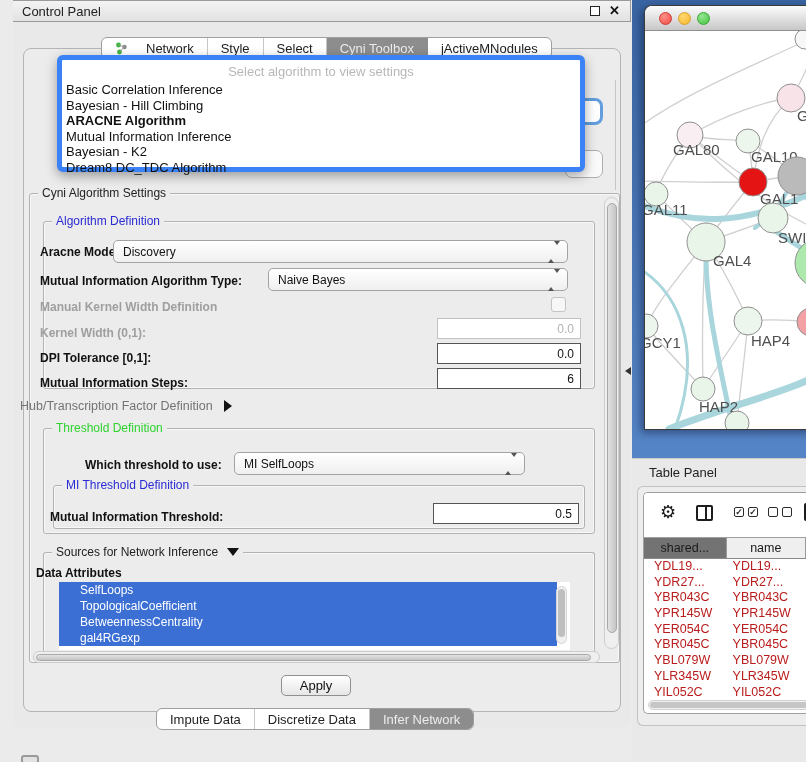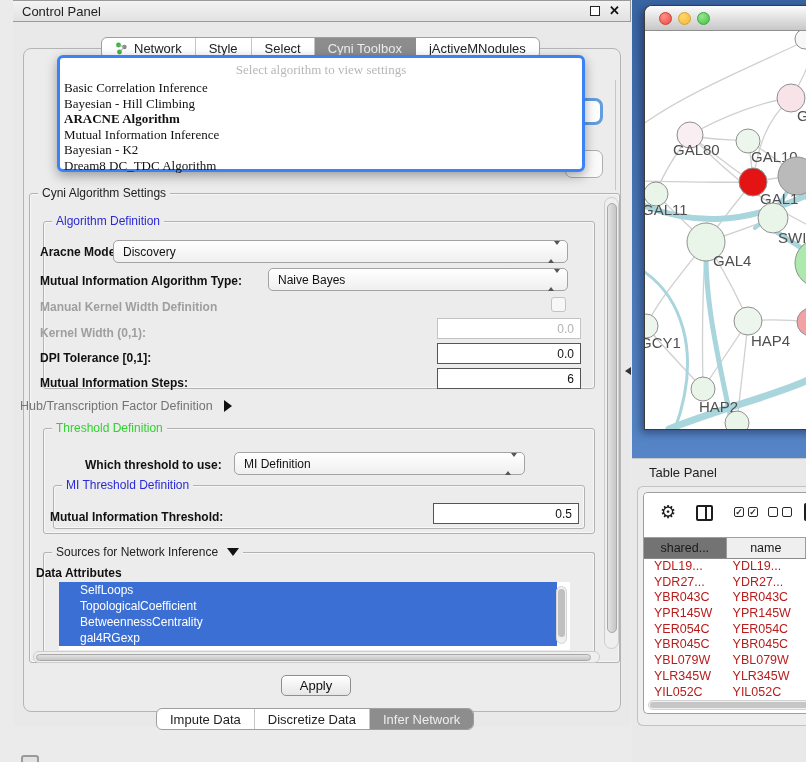--- a/index.html
+++ b/index.html
@@ -17,30 +17,30 @@
     border:1.5px solid #222; background:#fff; }
   #cp-close { position:absolute; right:10px; top:2px; font-size:13px; font-weight:bold; color:#111; }
 
   #cp-body { left:10px; top:48px; width:598px; height:664px; background:#ececec;
     border:1px solid #b5b5b5; border-radius:8px; }
 
   
   .segbar { display:flex; height:22px; background:#fff; border:1px solid #9f9f9f;
     border-radius:6px; overflow:hidden; font-size:13px; color:#222; }
   .seg { padding:0 13px; line-height:21px; border-right:1px solid #c6c6c6;
-    display:flex; align-items:center; gap:6px; white-space:nowrap; }
+    display:flex; align-items:center; gap:18px; white-space:nowrap; }
   .seg:last-child { border-right:none; }
   .seg.selected { background:#8d8d8d; color:#ededed; border-right-color:#8d8d8d; }
   #top-tabs { left:88px; top:37px; }
   #bottom-tabs { left:143px; top:708px; }
 
   
   #algo-dropdown { left:44px; top:55px; width:528px; height:117px; background:#fff;
-    border:3px solid #3b82f6; border-radius:6px; z-index:50;
-    box-shadow:0 4px 12px rgba(0,0,0,.35);font-family:Liberation Serif, serif; }
+    border:5px solid #3b82f6; border-radius:6px; z-index:50;
+    box-shadow:0 4px 12px rgba(0,0,0,.35); }
   #algo-placeholder { text-align:center; color:#b7b7b7; font-size:13px; padding-top:4px; height:22px; }
   .dd-item { font-size:13px; color:#111; padding-left:4px; height:15.5px; line-height:15.5px; white-space:nowrap; }
   .dd-item.bold { font-weight:bold; }
 
   
   #combo-fragment { left:556px; top:98px; width:34px; height:27px; border:3px solid #639ddd;
     border-radius:8px; background:#fff; z-index:6; }
   #combo-fragment2 { left:552px; top:150px; width:38px; height:28px; border:1px solid #aeaeae;
     border-radius:7px; background:#fafafa; z-index:5; }
   #groupline-fragment { left:602px; top:80px; width:1px; height:110px; background:#c6c6c6; z-index:4; }
@@ -244,21 +244,21 @@
 <span id="hub-label">
   <span>Hub/Transcription Factor Definition</span>
   <span class="tri-right"></span>
 </span>
 
 <div class="abs groupbox" style="left:30px; top:428px; width:552px; height:106px;">
   <span class="legend green">Threshold Definition</span>
 </div>
 <span class="flabel" style="left:85px; top:458px;">Which threshold to use:</span>
 <div class="combo" style="left:234px; top:452px; width:291px;">
-  <span>MI Definition</span>
+  <span>MI SelfLoops</span>
   <span class="stepper"><span class="up"></span><span class="down"></span></span>
 </div>
 <div class="abs groupbox" style="left:40px; top:485px; width:532px; height:44px; background:#ececec;">
   <span class="legend blue">MI Threshold Definition</span>
 </div>
 <span class="flabel" style="left:50px; top:510px;">Mutual Information Threshold:</span>
 <input class="tfield abs" style="left: 420px; top: 503px; width: 146px;" value="0.5">
 
 <div class="abs groupbox noborder-bottom" style="left:30px; top:552px; width:552px; height:100px;">
   <span class="legend">

